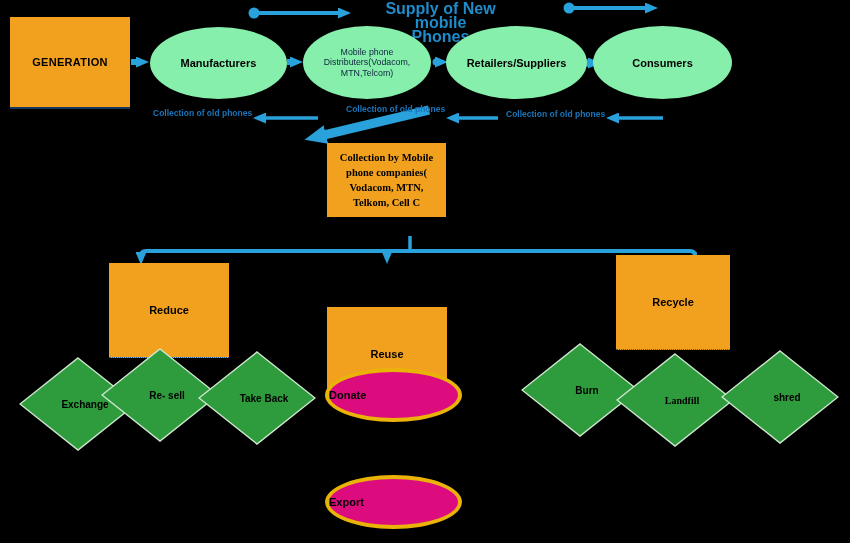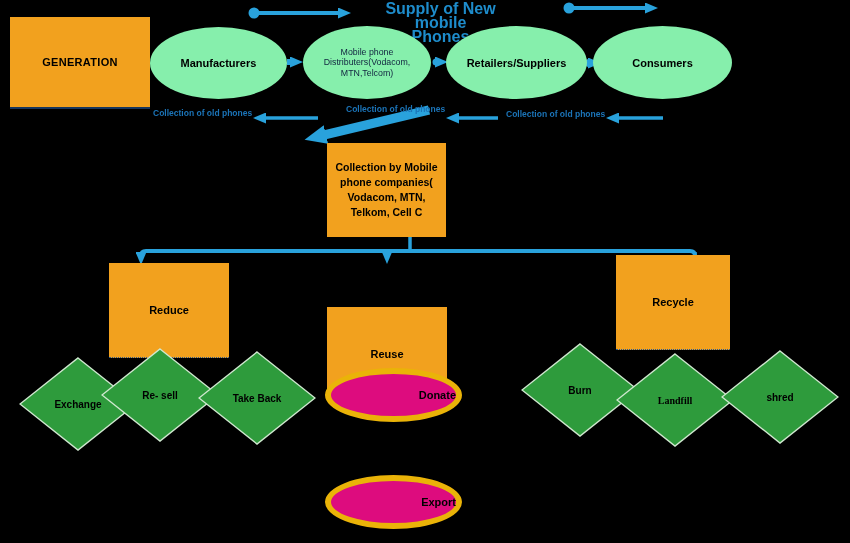--- a/index.html
+++ b/index.html
@@ -23,28 +23,28 @@
   .title{
     position:absolute;left:358px;top:2px;width:165px;text-align:center;
     color:#1E8CCB;font-weight:bold;font-size:16px;line-height:14px;
   }
   .coll-label{
     position:absolute;color:#1B74B8;font-weight:bold;font-size:8.5px;white-space:nowrap;
   }
   .diamond{position:absolute;width:118px;height:94px;}
   .diamond svg{position:absolute;left:0;top:0;}
   .diamond .lbl{
-    position:absolute;left:0;top:0;width:100%;height:100%;
+    position:absolute;left:7px;top:0;width:100%;height:100%;
     display:flex;align-items:center;justify-content:center;
     color:#000;font-weight:bold;font-size:10px;
   }
   .pell{
     position:absolute;left:325px;width:137px;height:54px;border-radius:50%;
-    background:#DD0C7E;border:6px solid #eab308;box-sizing:border-box;
-    display:flex;align-items:center;justify-content:flex-end;
+    background:#DD0C7E;border:4px solid #eab308;box-sizing:border-box;
+    display:flex;align-items:center;justify-content:flex-start;
     color:#000;font-weight:bold;font-size:11px;
   }
   .dist-text{font-weight:normal;font-size:8.8px;line-height:10.5px;color:#10233f;}
   #arrows{position:absolute;left:0;top:0;pointer-events:none;}
 </style>
 </head>
 <body>
 
 <div id="canvas">
 
@@ -91,21 +91,21 @@
     <line x1="695" y1="252" x2="695" y2="256" stroke="#29A2DC" stroke-width="3.5" marker-end="url(#ah)"></line>
 
     <line x1="387" y1="356" x2="388" y2="358" stroke="#29A2DC" stroke-width="3.5" marker-end="url(#ah)"></line>
   </svg>
 
   <div class="title">
     <span>Supply of New mobile</span><br>
     <span>Phones</span>
   </div>
 
-  <div class="obox gen" style="left:10px;top:17px;width:140px;height:90px;">
+  <div class="obox gen" style="left:10px;top:17px;width:120px;height:90px;">
     <span>GENERATION</span>
   </div>
 
   <div class="ell" style="left:150px;top:27px;width:137px;height:72px;">
     <span>Manufacturers</span>
   </div>
 
   <div class="ell" style="left:303px;top:26px;width:128px;height:73px;">
     <div class="dist-text">
       <span>Mobile phone</span><br>
@@ -119,21 +119,21 @@
   </div>
 
   <div class="ell" style="left:593px;top:26px;width:139px;height:73px;">
     <span>Consumers</span>
   </div>
 
   <div class="coll-label" style="left:153px;top:108px;">Collection of old phones</div>
   <div class="coll-label" style="left:346px;top:104px;">Collection of old phones</div>
   <div class="coll-label" style="left:506px;top:109px;">Collection of old phones</div>
 
-  <div class="obox cbox" style="left:327px;top:143px;width:119px;height:94px;">
+  <div class="obox cbox" style="left:327px;top:143px;width:119px;height:74px;font-family:Liberation Serif, serif;">
     <div>
       <span>Collection by Mobile</span><br>
       <span>phone companies(</span><br>
       <span>Vodacom, MTN,</span><br>
       <span>Telkom, Cell C</span>
     </div>
   </div>
 
   <div class="obox dotted-bottom" style="left:109px;top:263px;width:120px;height:94px;">
     <span>Reduce</span>

